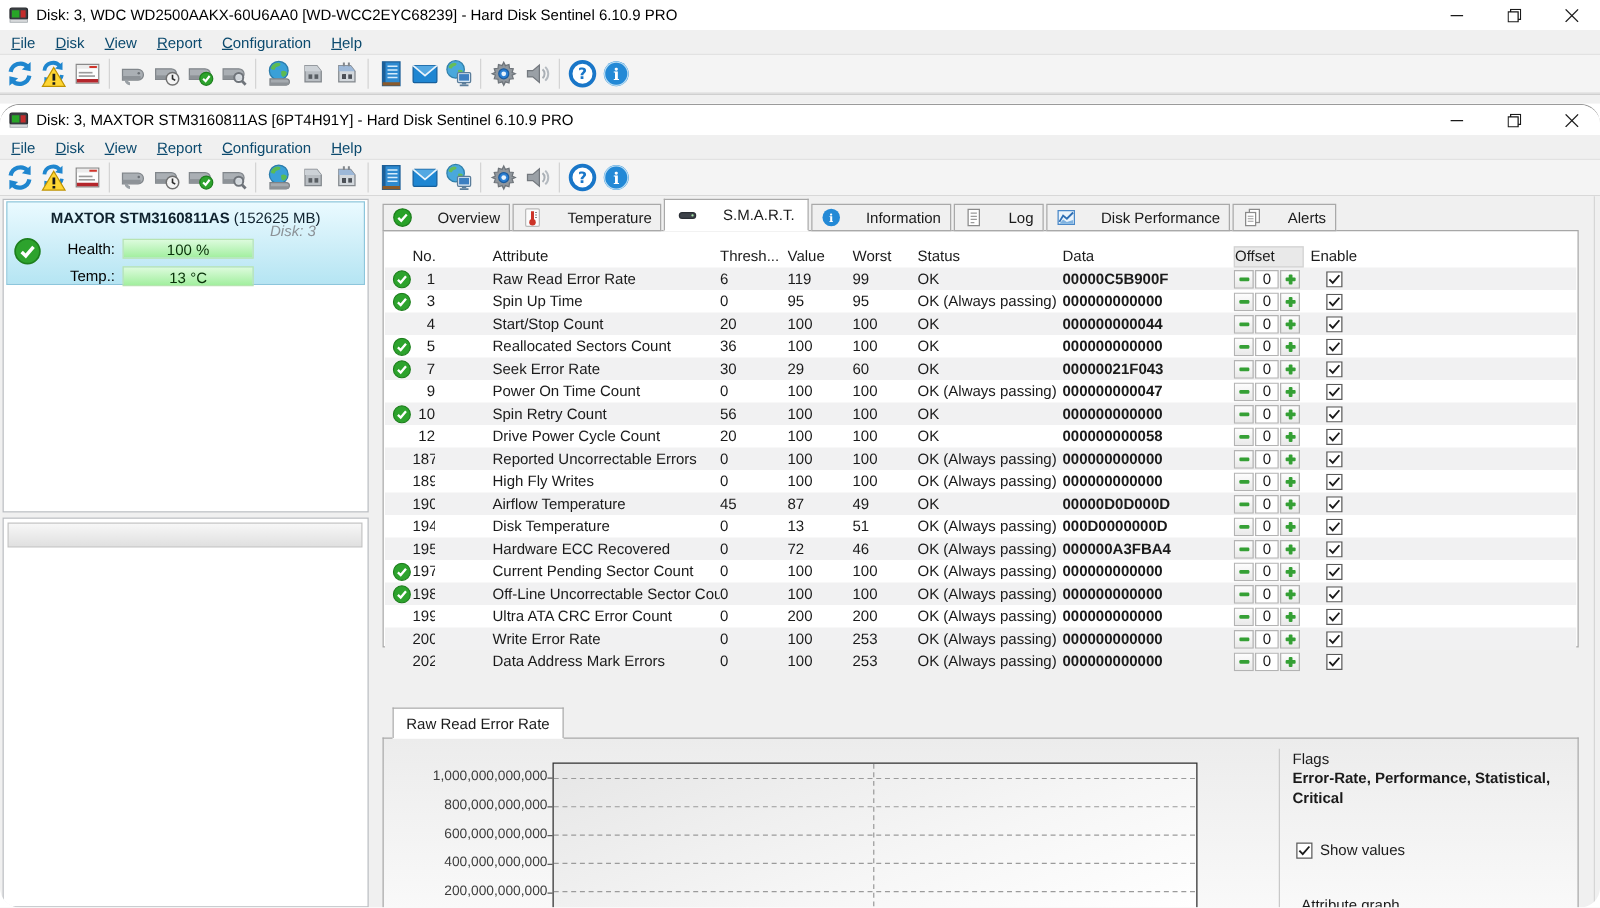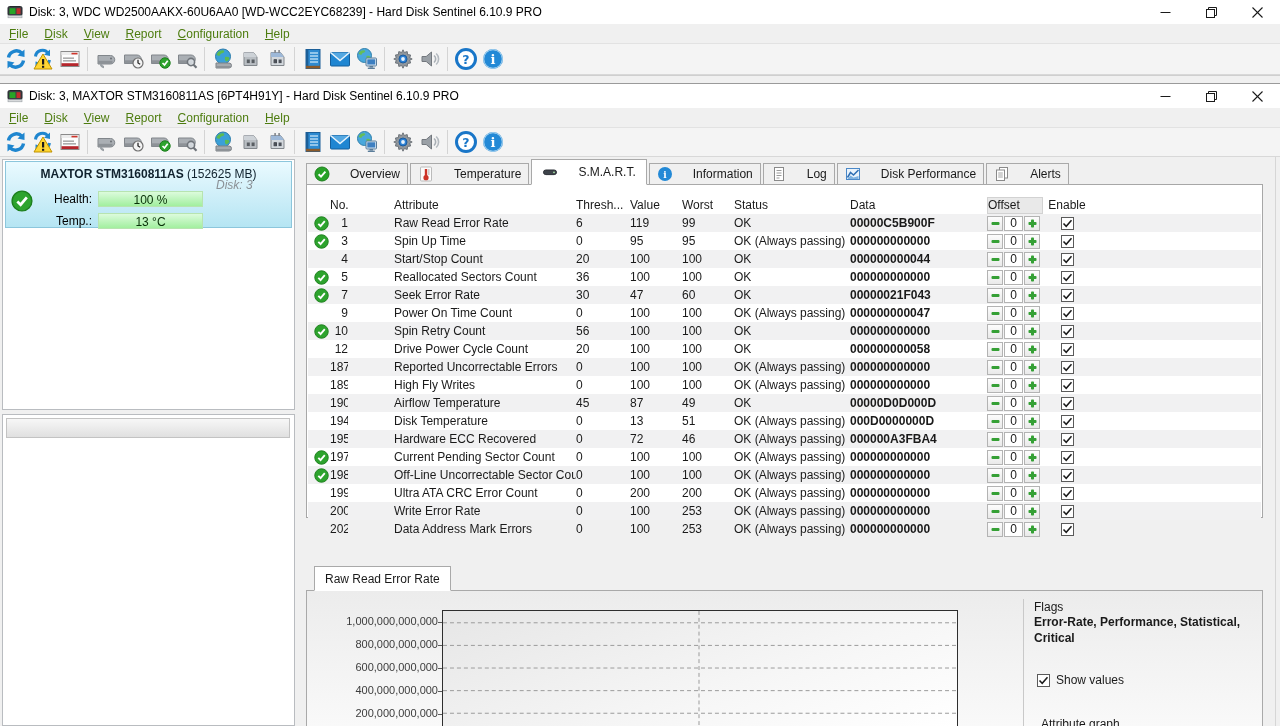--- a/index.html
+++ b/index.html
@@ -1,33 +1,33 @@
 <!DOCTYPE html>
 <html><head>
 <meta charset="utf-8">
 <style>
   * { margin:0; padding:0; box-sizing:border-box; }
   html,body { width:1280px; height:726px; overflow:hidden; }
   body { font-family:"Liberation Sans","DejaVu Sans",sans-serif; font-size:12px; color:#1a1a1a; background:#fff; }
   .screen { position:relative; width:1280px; height:726px; overflow:hidden; background:#fff; }
   .window { position:absolute; left:0; width:1280px; background:#fff; }
   .win1 { top:0; height:83px; overflow:hidden; }
-  .win2 { top:83px; height:643px; border-top:1px solid #9a9a9a; overflow:hidden; }
+  .win2 { top:83px; height:643px; border-top:1px solid #9a9a9a; overflow:hidden;border-radius:16px; }
 
   
   .titlebar { height:24px; background:#fff; display:flex; align-items:center; padding-left:7px; position:relative; }
   .titlebar .app-icon { width:16px; height:16px; margin-right:6px; flex:0 0 auto; }
   .titlebar .title { font-size:12px; color:#000; white-space:nowrap; }
   .win-controls { position:absolute; right:0; top:0; height:24px; display:flex; }
   .win-btn { width:46px; height:24px; display:flex; align-items:center; justify-content:center; }
   .win-btn svg { display:block; }
 
   
   .menubar { height:20px; background:#f0f0f0; display:flex; align-items:center; padding-left:1px; border-bottom:1px solid #e2e2e2; }
-  .menu-item { padding:0 8px; height:20px; line-height:20px; color:#4d7c0f; cursor:default; }
+  .menu-item { padding:0 8px; height:20px; line-height:20px; color:#0c4a6e; cursor:default; }
   .menu-item u { text-decoration:underline; }
 
   
   .toolbar { background:#f4f4f4; border-bottom:1px solid #d8d8d8; display:flex; align-items:center; padding-left:2px; }
   .win1 .toolbar { height:31px; }
   .win2 .toolbar { height:29px; }
   .tb-btn { width:27px; height:26px; display:flex; align-items:center; justify-content:center; }
   .tb-btn svg { width:24px; height:24px; display:block; }
   .tb-sep { width:1px; height:24px; background:#d4d4d4; margin:0 4px; }
   .win1-rest { height:8px; background:#f0f0f0; border-top:1px solid #cfcfcf; }
@@ -751,21 +751,21 @@
                 <div class="trow alt">
                   <span class="c icon">
                     <svg viewBox="0 0 16 16">
                       <circle cx="8" cy="8" r="7.2" fill="#2da32d" stroke="#1d7f1d"></circle>
                       <path d="M4.6 8.4 L7 10.7 L11.5 5.4" fill="none" stroke="#fff" stroke-width="2"></path>
                     </svg>
                   </span>
                   <span class="c no">7</span>
                   <span class="c attr">Seek Error Rate</span>
                   <span class="c">30</span>
-                  <span class="c">47</span>
+                  <span class="c">29</span>
                   <span class="c">60</span>
                   <span class="c">OK</span>
                   <span class="c data">00000021F043</span>
                   <span class="c offset">
                     <span class="obtn">
                       <svg viewBox="0 0 9 9">
                         <rect x="0.5" y="3" width="8" height="3" rx="1" fill="#35a035"></rect>
                       </svg>
                     </span>
                     <span class="oval">0</span>

